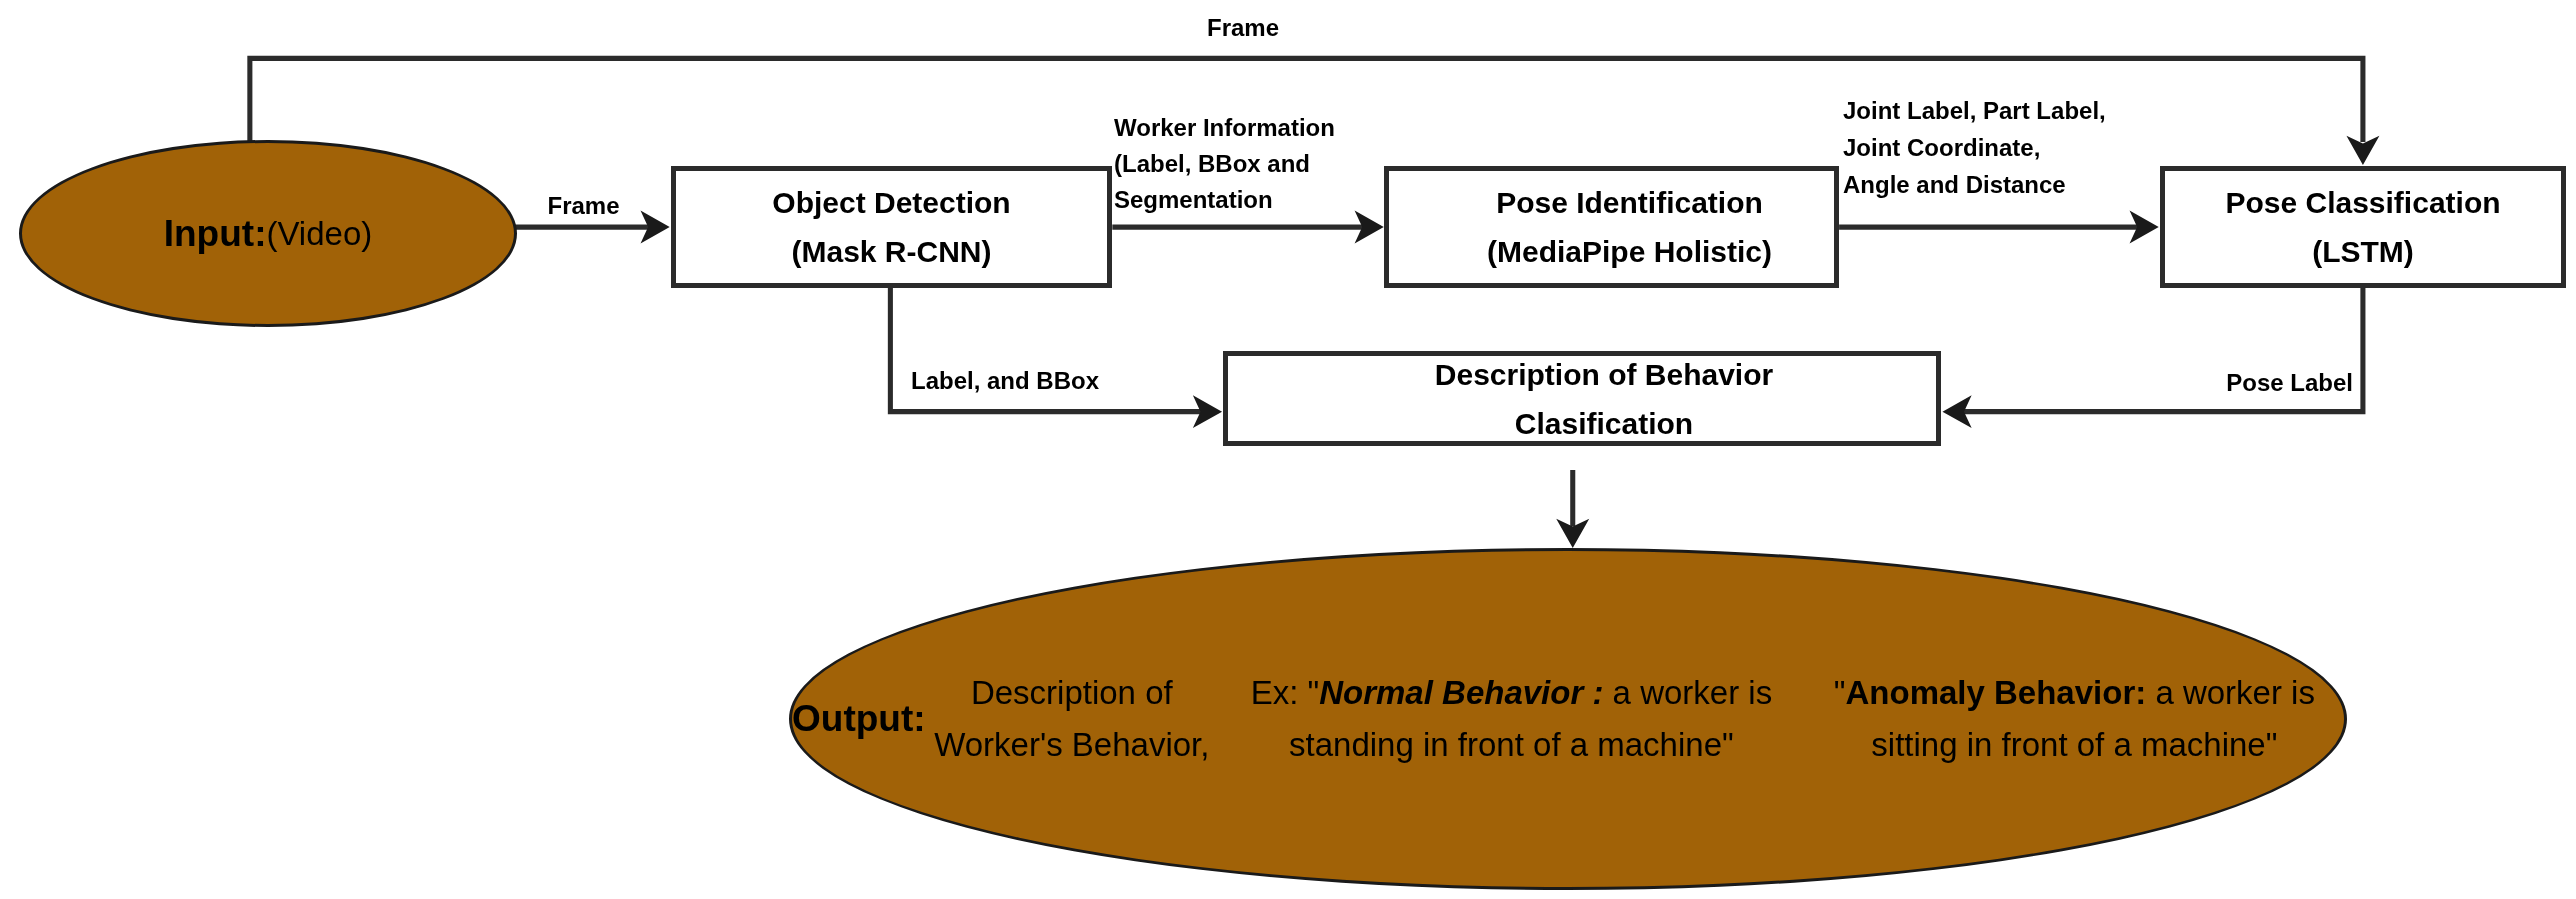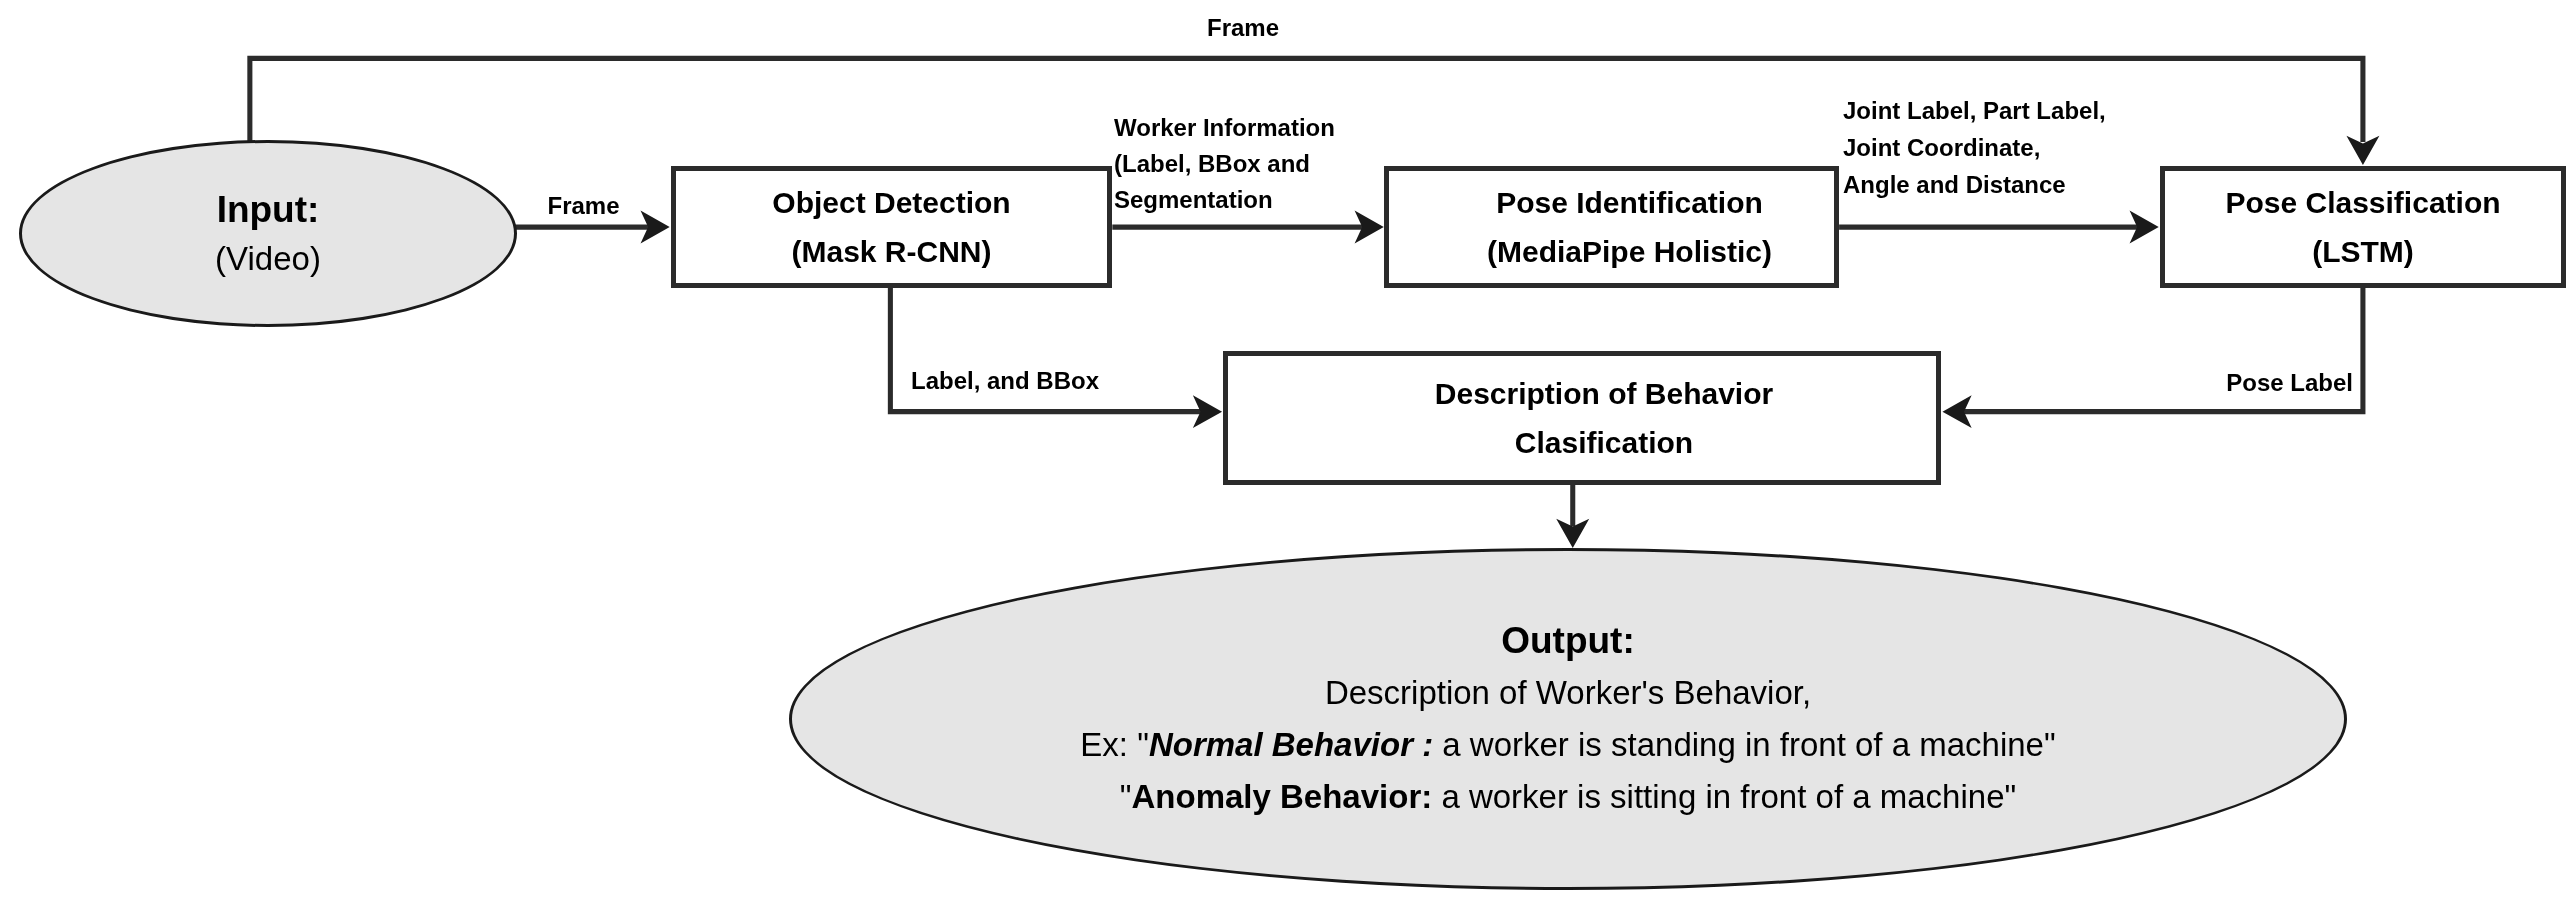--- a/index.html
+++ b/index.html
@@ -34,23 +34,22 @@
     text-align: center;
     font-weight: bold;
     font-size: 30px;
     line-height: 49px;
   }
   .node-ellipse {
     position: absolute;
     box-sizing: border-box;
     border: 3.8px solid #1a1a1a;
     border-radius: 50%;
-    background: #e5e5e5;
+    background: #a16207;
     display: flex;
-    flex-direction: column;
     align-items: center;
     justify-content: center;
     text-align: center;
     font-size: 33px;
     line-height: 49px;
   }
   .ellipse-title {
     font-weight: bold;
     font-size: 37px;
   }
@@ -60,21 +59,21 @@
     font-size: 24px;
     line-height: 36px;
     white-space: nowrap;
   }
   .center { text-align: center; }
   .right { text-align: right; }
   #input-ellipse   { left: 19px;   top: 140px; width: 498px;  height: 187px; }
   #od-box          { left: 671px; top: 166px; width: 441px;  height: 122px; }
   #pi-box          { left: 1384px; top: 166px; width: 455px;  height: 122px; padding-left: 36px; }
   #pc-box          { left: 2160px; top: 166px; width: 406px;  height: 122px; }
-  #desc-box        { left: 1223px; top: 351px; width: 718px; height: 134px; padding-left: 44px; }
+  #desc-box        { left: 1223px; top: 351px; width: 718px; height: 95px; padding-left: 44px; }
   #output-ellipse  { left: 789px; top: 548px; width: 1558px; height: 342px; line-height: 52px; }
   #label-frame-top    { left: 1148px; top: 10px;  width: 190px; }
   #label-frame-small  { left: 520px;  top: 188px; width: 127px; }
   #label-worker-info  { left: 1114px; top: 110px; }
   #label-joint-info   { left: 1843px; top: 92px; line-height: 37px; }
   #label-od-desc      { left: 911px; top: 363px; }
   #label-pose-label   { left: 2163px; top: 365px; width: 190px; }
   .block-line { display: block; }
   .emph-bi { font-weight: bold; font-style: italic; }
   .emph-b  { font-weight: bold; }

